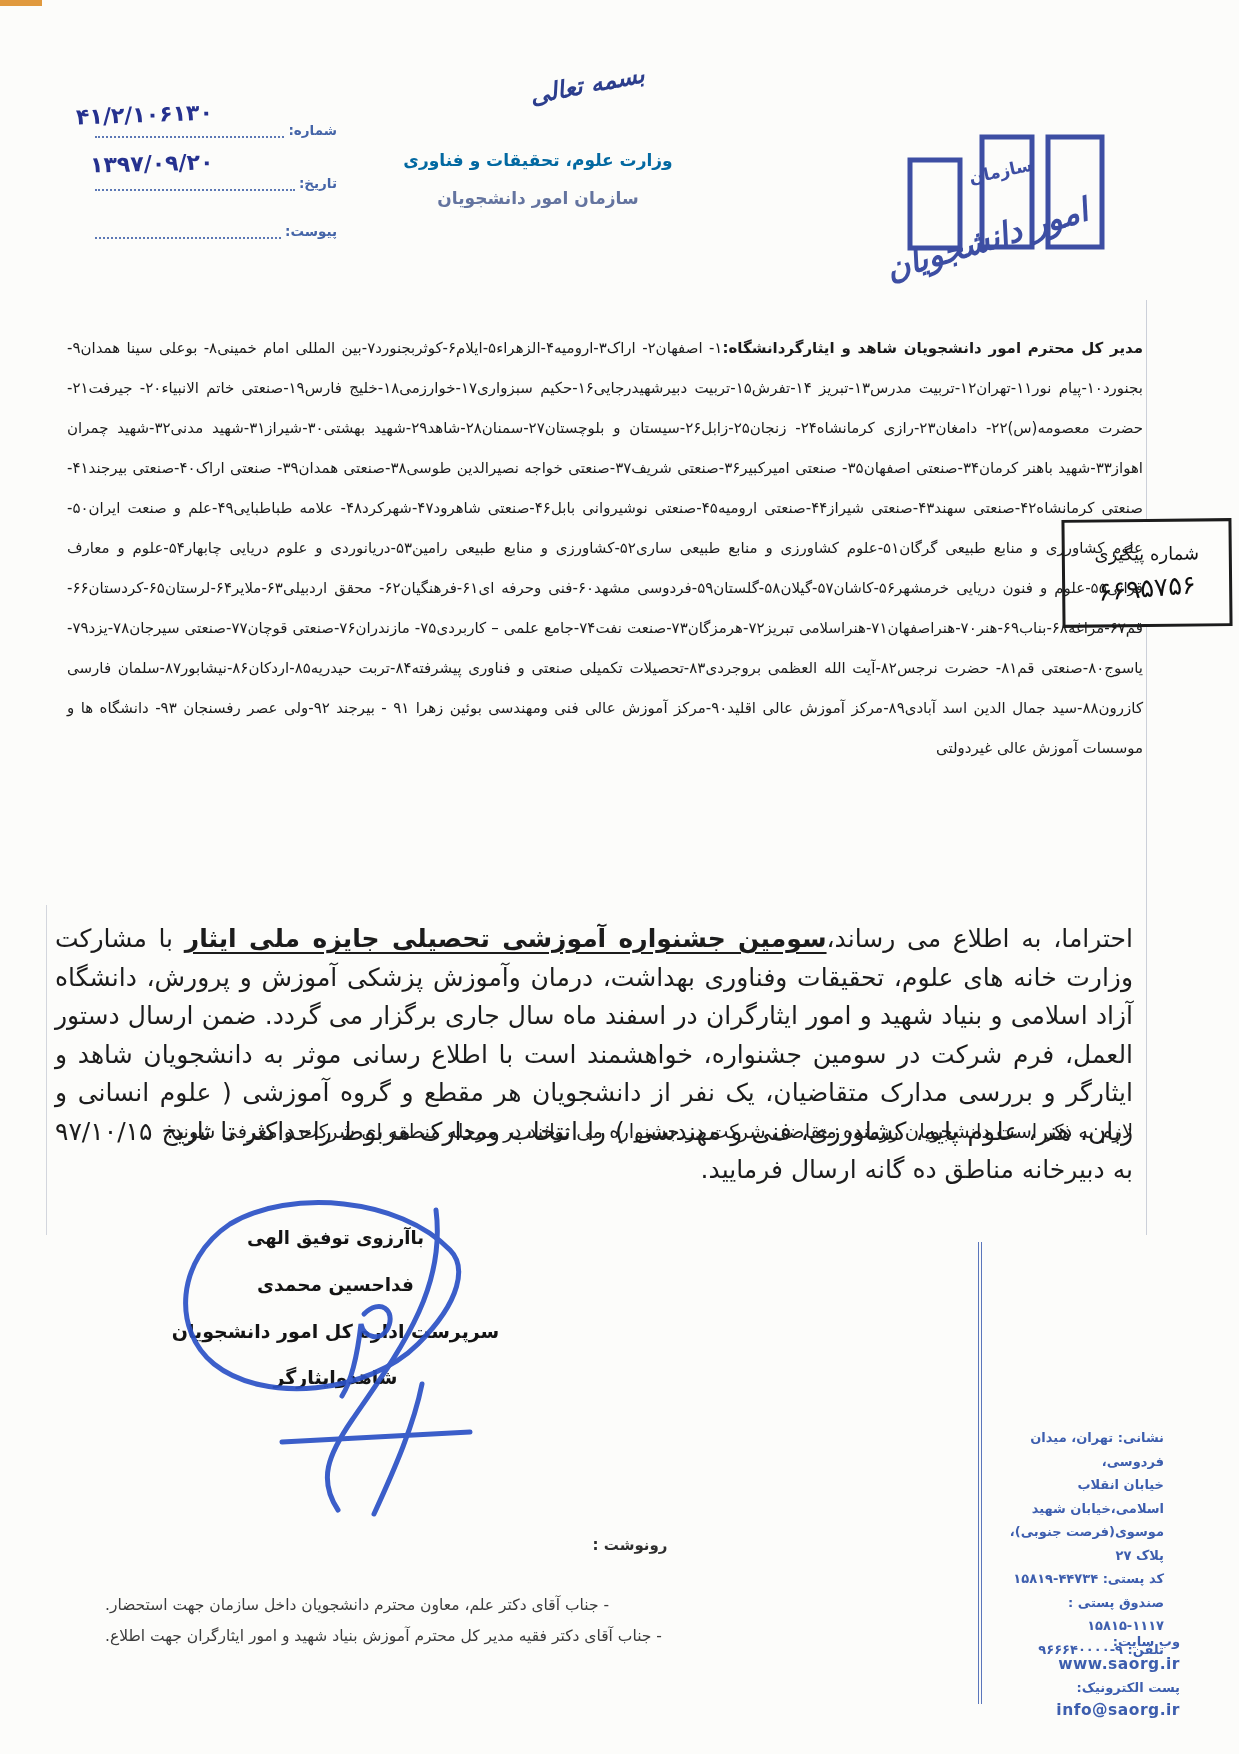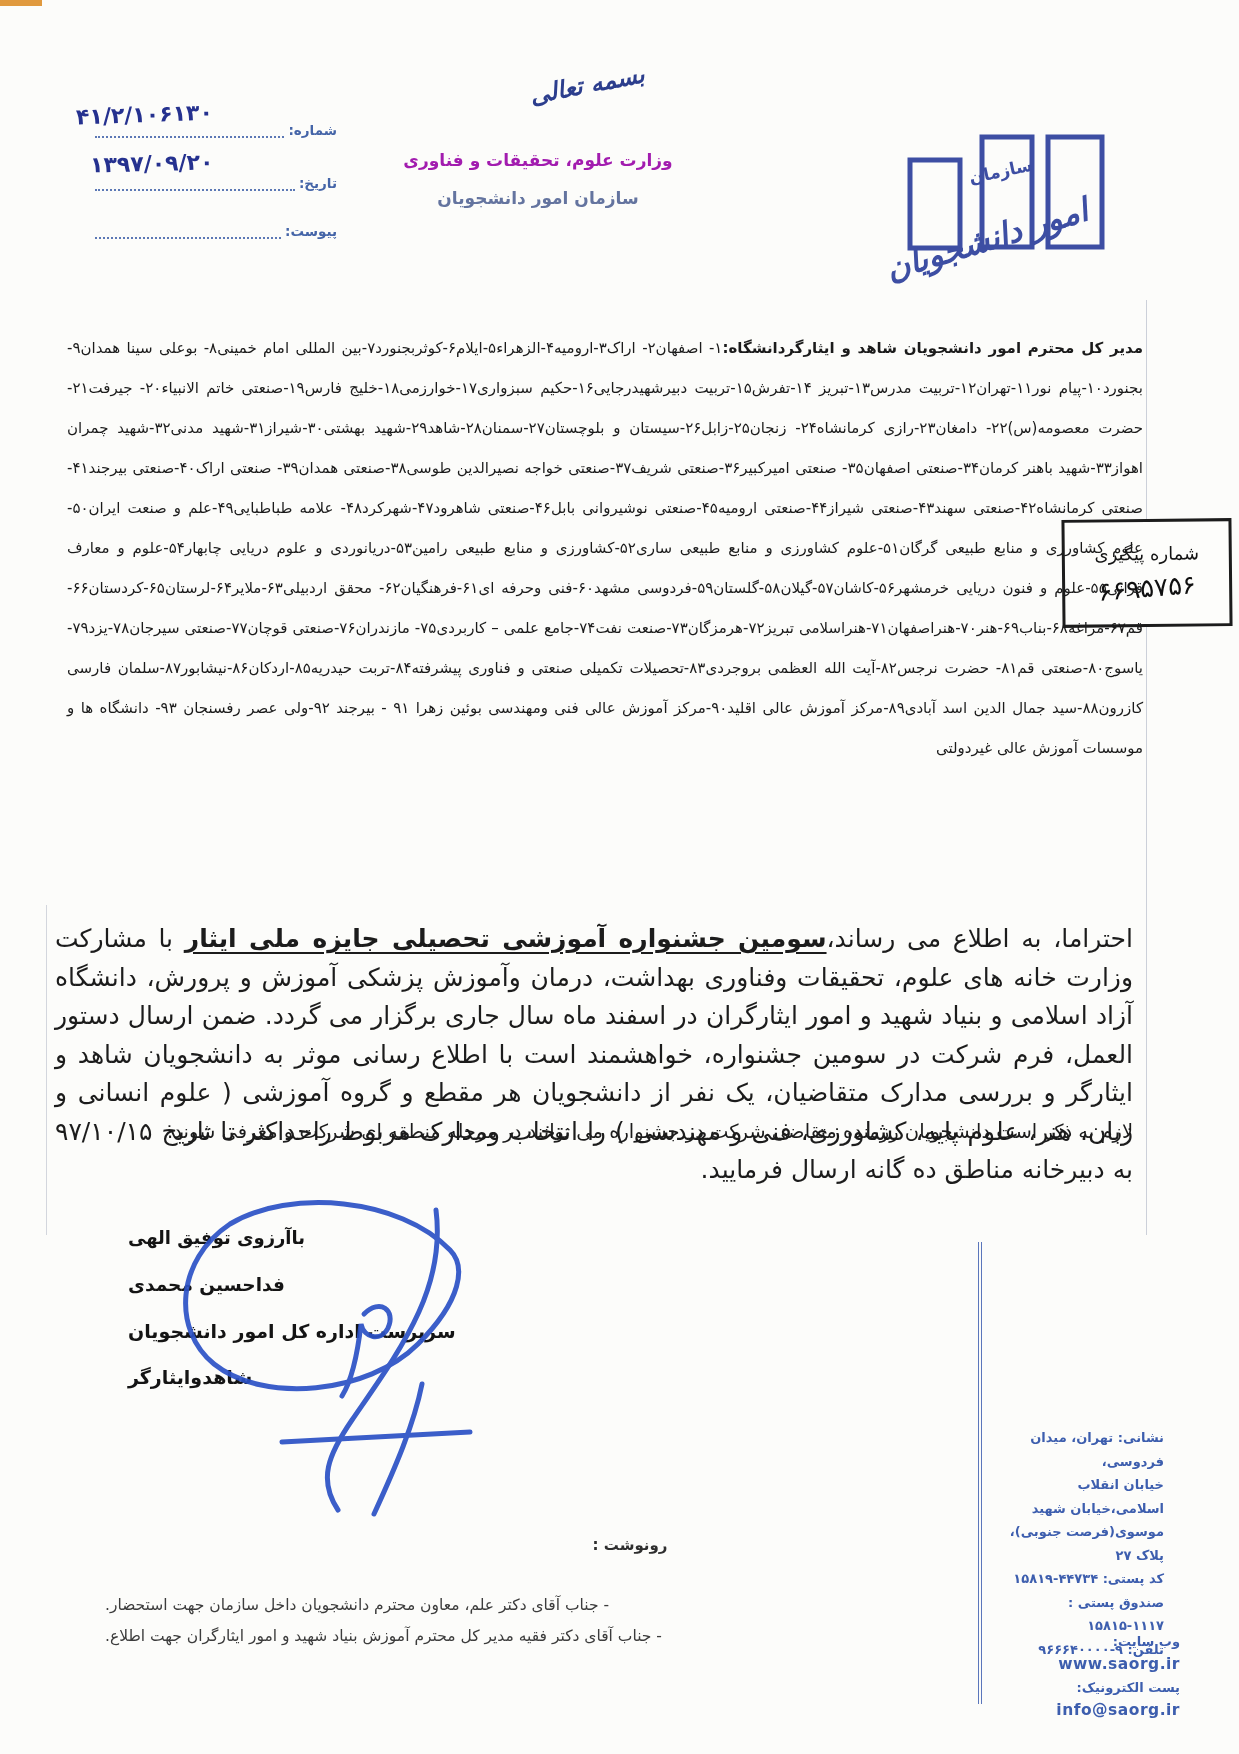--- a/index.html
+++ b/index.html
@@ -13,21 +13,21 @@
   .crease-right{position:absolute; left:1146px; top:300px; height:935px; width:0; border-left:1.5px solid #ccd0d9;}
   .crease-left{position:absolute; left:46px; top:905px; height:330px; width:0; border-left:1.5px solid #d3d6dd;}
 
   
   .besmele{position:absolute; left:512px; top:70px; width:150px; text-align:center;
     font-family:"DejaVu Serif", serif; font-style:italic; font-weight:bold;
     font-size:24px; color:#2c3e8d; transform:rotate(-11deg);}
 
   
   .ministry{position:absolute; left:388px; top:150px; width:300px; text-align:center;
-    color:#a21caf; font-weight:bold; font-size:17px;}
+    color:#0369a1; font-weight:bold; font-size:17px;}
   .organization{position:absolute; left:388px; top:188px; width:300px; text-align:center;
     color:#64749f; font-weight:bold; font-size:17px; letter-spacing:1px;}
 
   
   .meta-row{position:absolute; left:95px; width:242px; display:flex; align-items:flex-end;
     color:#4565a8; font-size:13.5px; font-weight:bold;}
   .meta-row .lbl{white-space:nowrap; padding-left:4px;}
   .meta-row .dots{flex:1; border-bottom:2px dotted #5c78b5; height:14px;}
   .handwrite{position:absolute; color:#25318f; font-weight:600; font-size:22px; letter-spacing:1px;}
 
@@ -49,21 +49,21 @@
   
   .salutation{position:absolute; left:55px; top:858px; width:1078px; text-align:right;
     font-weight:bold; font-size:17.5px; color:#141414;}
   .bodypara{position:absolute; left:55px; top:900px; width:1078px;
     font-size:25px; line-height:38.5px; text-align:justify; color:#1c1c1c;margin-top:20px;}
   .bodypara .hl{font-weight:bold; text-decoration:underline; text-underline-offset:5px;}
   .notepara{position:absolute; left:55px; top:1120px; width:1078px; text-align:right;
     font-size:19.5px; color:#1c1c1c;}
 
   
-  .sig-block{position:absolute; left:128px; top:1214px; width:415px; text-align:left;
+  .sig-block{position:absolute; left:128px; top:1214px; width:415px; text-align:center;
     font-weight:bold; color:#141414;}
   .sig-block .l1{font-size:18px; line-height:48px;}
   .sig-block .l2{font-size:18.5px; line-height:46px;}
   .sig-block .l3{font-size:19px; line-height:46px;}
   .sig-svg{position:absolute; left:168px; top:1178px;}
 
   
   .cc-label{position:absolute; left:575px; top:1536px; width:110px; text-align:center;
     font-size:15px; font-weight:600; color:#2e2e2e;}
   .cc-list{position:absolute; left:105px; top:1590px; width:752px; text-align:left;

